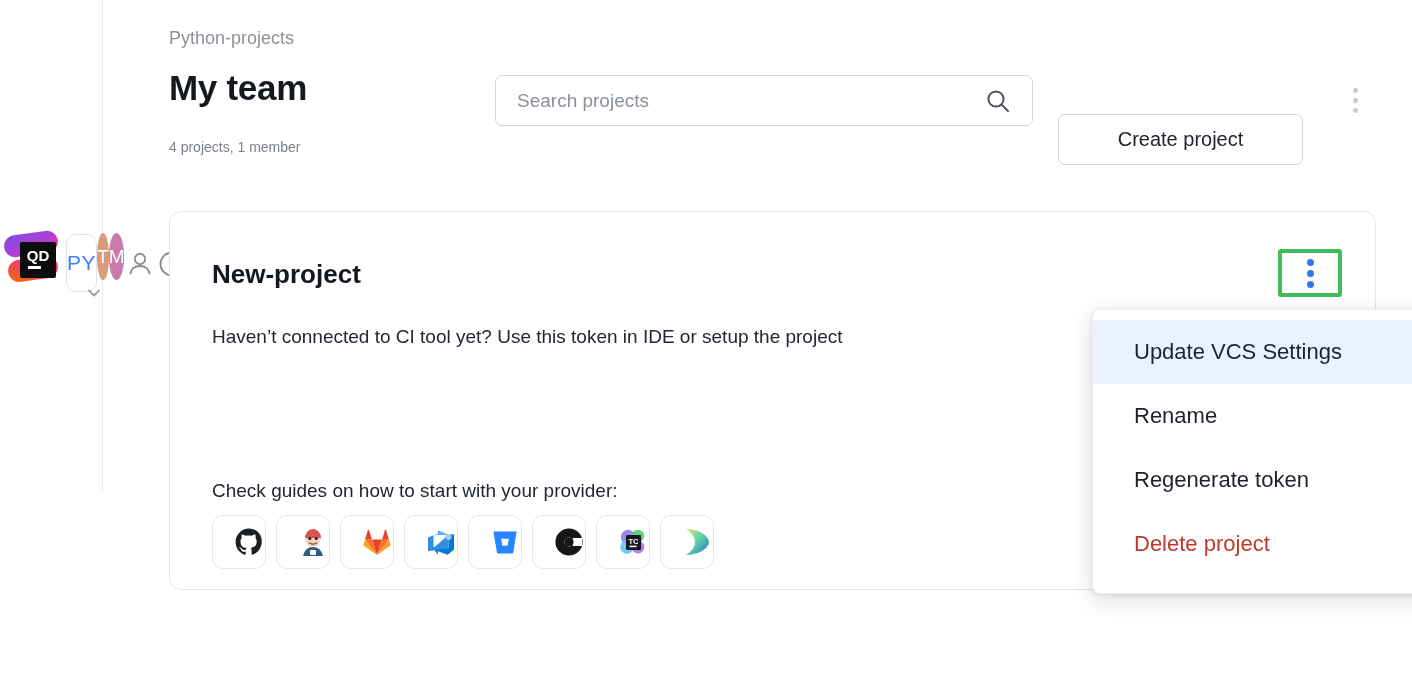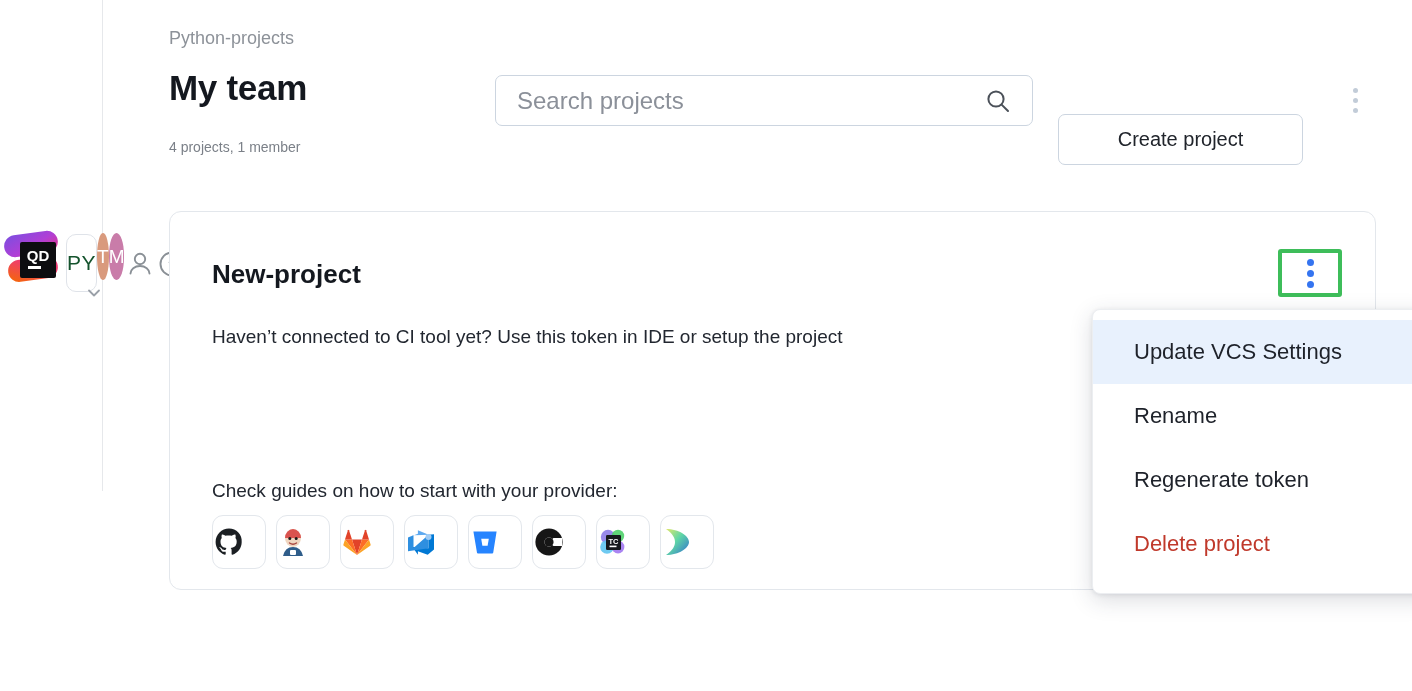--- a/index.html
+++ b/index.html
@@ -21,21 +21,21 @@
     position: relative;
   }
   .logo-wrap { margin-top: 26px; width: 66px; height: 68px; position: relative; }
   .py-box {
     margin-top: 34px;
     width: 62px; height: 58px;
     border: 1px solid #dfe3e9; border-radius: 10px;
     display: flex; align-items: center; justify-content: center;
     position: relative; background: #fff;
   }
-  .py-box .py-label { font-size: 21px; color: #14532d; letter-spacing: .5px; text-align: right; }
+  .py-box .py-label { font-size: 21px; color: #3b82f6; letter-spacing: .5px; text-align: right; }
   .py-chev {
     position: absolute; right: -8px; bottom: -12px;
     width: 20px; height: 20px;
   }
   .avatar {
     margin-top: 22px;
     width: 47px; height: 47px; border-radius: 50%;
     display: flex; align-items: center; justify-content: center;
     color: #fff; font-size: 19px;
   }
@@ -66,21 +66,21 @@
   .searchbox {
     position: absolute; left: 392px; top: 75px;
     width: 538px; height: 51px;
     border: 1px solid #ccd5e0; border-radius: 7px;
     background: #fff;
     display: flex; align-items: center;
   }
   .searchbox input {
     flex: 1 1 auto; border: 0; outline: 0;
     font-family: "Liberation Sans", sans-serif;
-    font-size: 24px; color: #2b3038;
+    font-size: 19px; color: #2b3038;
     padding: 0 14px 0 21px; background: transparent;
   }
   .searchbox input::placeholder { color: #8b9099; }
   .search-icon { width: 32px; margin-right: 18px; display: flex; align-items: center; justify-content: center; }
 
   .create-btn {
     position: absolute; left: 955px; top: 75px;
     width: 245px; height: 51px;
     border: 1px solid #ccd5e0; border-radius: 7px;
     background: #fff; cursor: pointer;
@@ -125,21 +125,21 @@
     font-size: 19px; color: #222730;
   }
   .providers {
     position: absolute; left: 42px; top: 303px;
     display: flex; gap: 10px;
   }
   .provider {
     width: 54px; height: 54px;
     border: 1px solid #e3e7ec; border-radius: 11px;
     background: #fff; cursor: pointer;
-    display: flex; align-items: center; justify-content: flex-start;
+    display: flex; align-items: center; justify-content: flex-end;
   }
 
   
   .card-kebab-hl {
     position: absolute; right: 33px; top: 37px;
     width: 64px; height: 48px;
     border: 4px solid #3ebd5a; border-radius: 3px;
     background: #fff;
     display: flex; align-items: center; justify-content: center;
     cursor: pointer;

